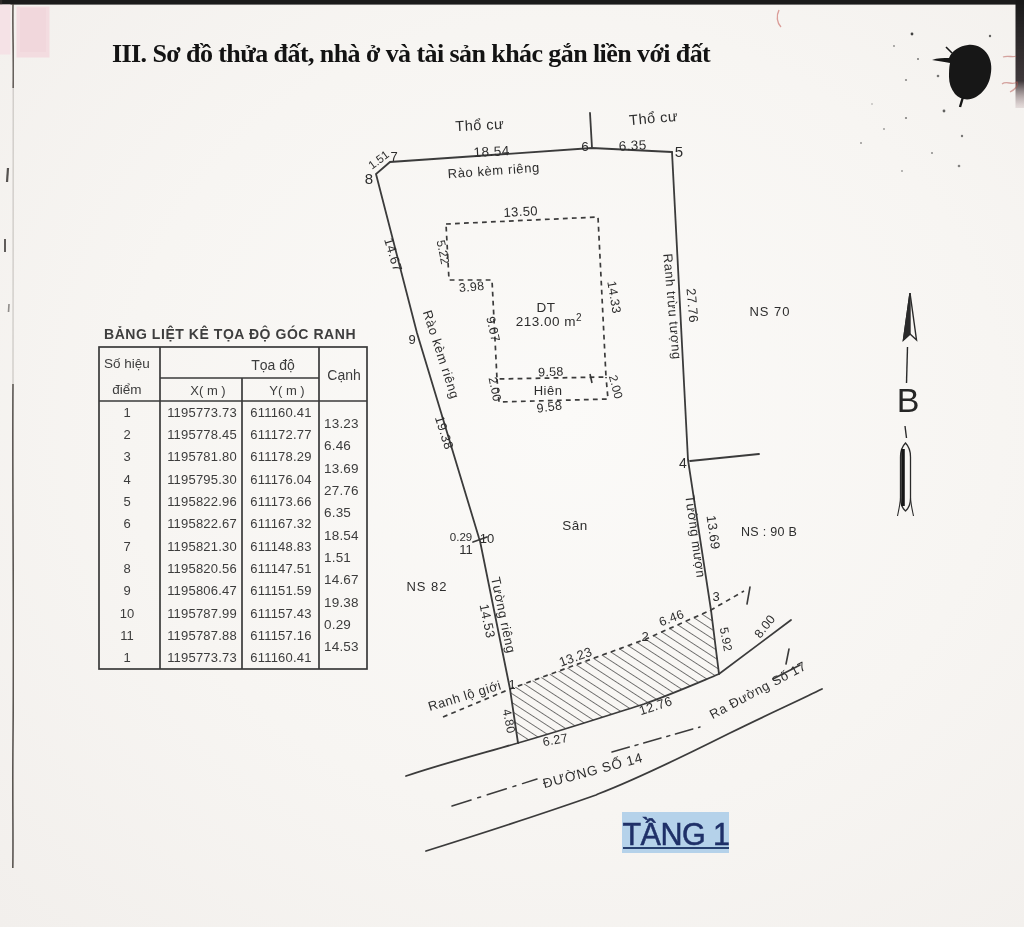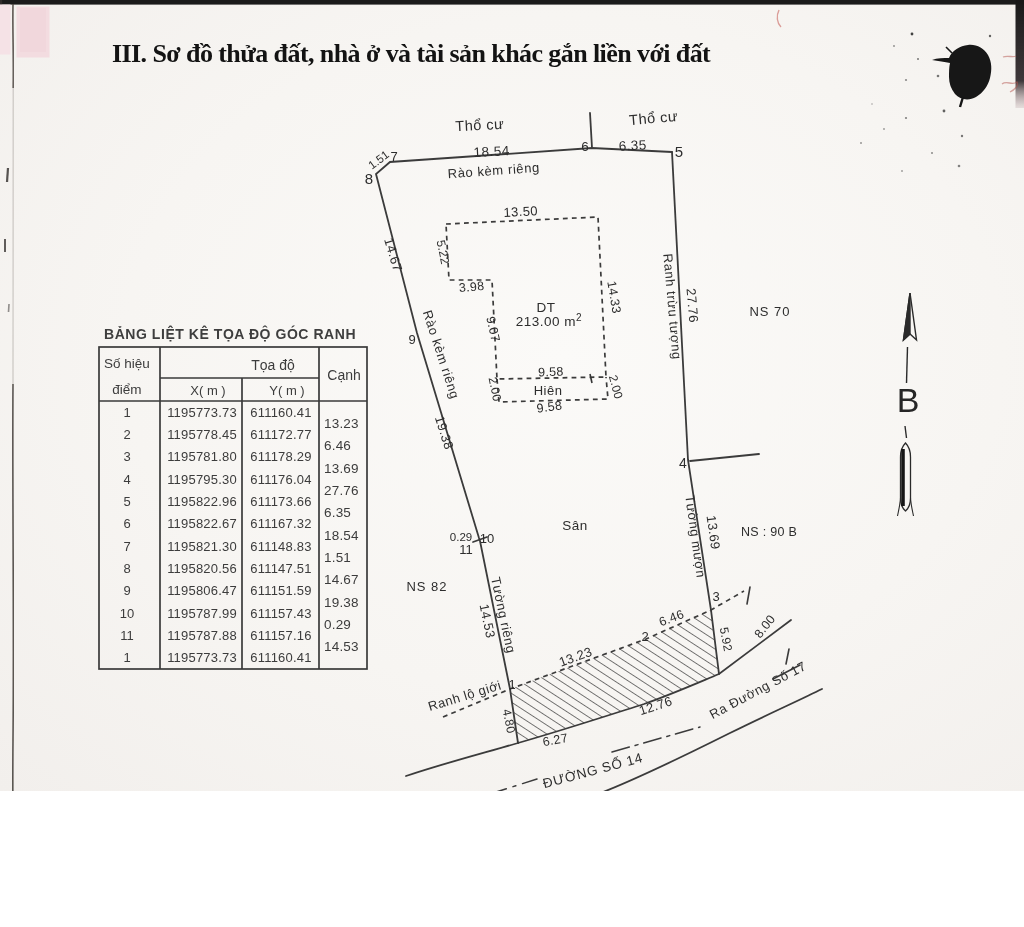--- a/index.html
+++ b/index.html
@@ -1,16 +1,16 @@
 <!DOCTYPE html>
 <html><head>
 <meta charset="utf-8">
 <style>
 html,body{margin:0;padding:0;}
-#page{position:relative;width:1024px;height:791px;overflow:hidden;
+#page{position:relative;width:1024px;height:927px;overflow:hidden;
 background:radial-gradient(ellipse at 55% 45%, #fbfaf8 0%, #f7f5f2 55%, #f2efec 100%);}
 svg{filter:blur(0.28px);}
 </style>
 </head>
 <body>
 <div id="page">
 <svg width="1024" height="927" viewBox="0 0 1024 927">
 <defs>
 <pattern id="hatch" patternUnits="userSpaceOnUse" width="7.4" height="7.4" patternTransform="rotate(-57)">
   <line x1="0" y1="0" x2="0" y2="7.4" stroke="#3a3a3a" stroke-width="1.35"></line>

